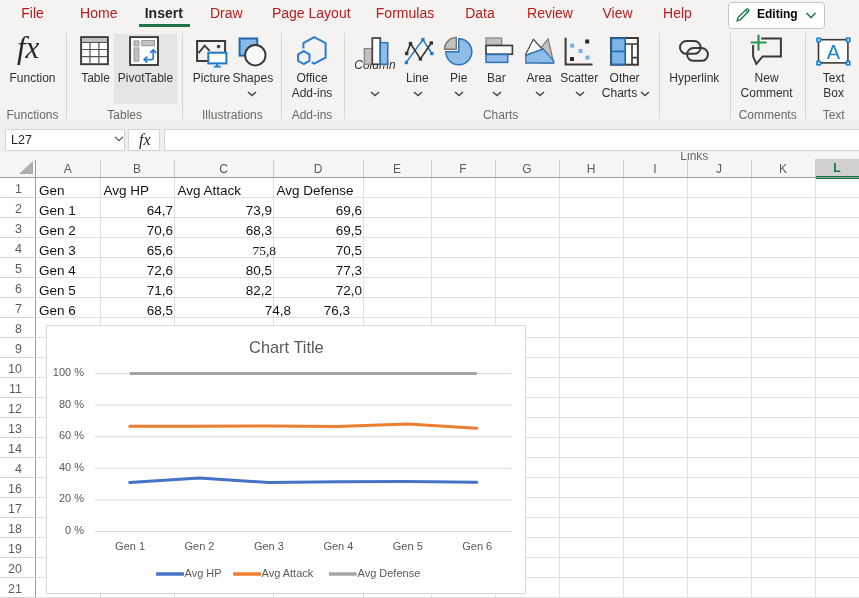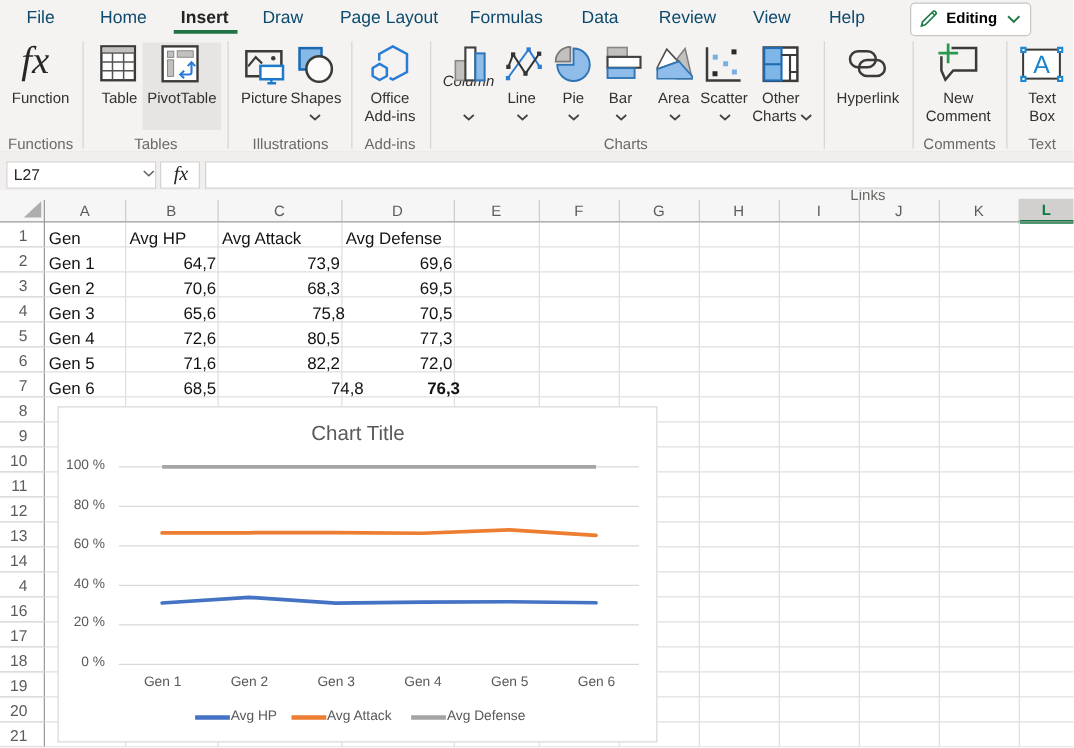--- a/index.html
+++ b/index.html
@@ -1,18 +1,18 @@
 <!DOCTYPE html>
 <html><head><meta charset="utf-8"><title>Book</title><style>
 html,body{margin:0;padding:0;}
 #page{position:relative;width:859px;height:598px;overflow:hidden;
   font-family:"Liberation Sans",sans-serif;background:#fff;}
 .abs{position:absolute;}
 .ctr{transform:translateX(-50%);white-space:nowrap;}
-.mtab{position:absolute;top:0;height:24px;line-height:27px;font-size:14px;color:#0c4a6e;transform:translateX(-50%);white-space:nowrap;}
+.mtab{position:absolute;top:0;height:24px;line-height:27px;font-size:14px;color:#b91c1c;transform:translateX(-50%);white-space:nowrap;}
 .rlbl{position:absolute;font-size:12px;color:#33312f;transform:translateX(-50%);white-space:nowrap;line-height:13px;}
 .glbl{position:absolute;top:108px;font-size:12px;color:#6b6966;transform:translateX(-50%);white-space:nowrap;}
 .vsep{position:absolute;top:33px;height:86px;width:1px;background:#d8d6d4;}
 .colhdr{position:absolute;top:160px;height:17px;font-size:12px;color:#5e5c5a;text-align:center;line-height:18px;}
 .rowhdr{position:absolute;left:0;width:22px;height:24px;font-size:12.5px;color:#5e5c5a;text-align:right;line-height:23.5px;}
 .cell{position:absolute;height:20px;font-size:13.5px;color:#131313;line-height:25px;white-space:nowrap;}
 .num{text-align:right;}
 .gl-h{position:absolute;left:0;width:859px;height:1px;background:#e0e0e0;}
 .gl-v{position:absolute;width:1px;background:#e0e0e0;}
 svg{position:absolute;overflow:visible;}
@@ -327,34 +327,34 @@
 <div class="cell" style="left:39px;top:198px;">Gen 1</div>
 <div class="cell num" style="left:100px;top:198px;width:73px;">64,7</div>
 <div class="cell num" style="left:174px;top:198px;width:98px;">73,9</div>
 <div class="cell num" style="left:273px;top:198px;width:89px;">69,6</div>
 <div class="cell" style="left:39px;top:218px;">Gen 2</div>
 <div class="cell num" style="left:100px;top:218px;width:73px;">70,6</div>
 <div class="cell num" style="left:174px;top:218px;width:98px;">68,3</div>
 <div class="cell num" style="left:273px;top:218px;width:89px;">69,5</div>
 <div class="cell" style="left:39px;top:238px;">Gen 3</div>
 <div class="cell num" style="left:100px;top:238px;width:73px;">65,6</div>
-<div class="cell num" style="left:174px;top:238px;width:102px;">75,8</div>
+<div class="cell num" style="left:174px;top:238px;width:102px;font-family:Liberation Serif, serif;">75,8</div>
 <div class="cell num" style="left:273px;top:238px;width:89px;">70,5</div>
 <div class="cell" style="left:39px;top:258px;">Gen 4</div>
 <div class="cell num" style="left:100px;top:258px;width:73px;">72,6</div>
 <div class="cell num" style="left:174px;top:258px;width:98px;">80,5</div>
 <div class="cell num" style="left:273px;top:258px;width:89px;">77,3</div>
 <div class="cell" style="left:39px;top:278px;">Gen 5</div>
 <div class="cell num" style="left:100px;top:278px;width:73px;">71,6</div>
 <div class="cell num" style="left:174px;top:278px;width:98px;">82,2</div>
 <div class="cell num" style="left:273px;top:278px;width:89px;">72,0</div>
 <div class="cell" style="left:39px;top:298px;">Gen 6</div>
 <div class="cell num" style="left:100px;top:298px;width:73px;">68,5</div>
 <div class="cell num" style="left:174px;top:298px;width:117px;">74,8</div>
-<div class="cell num" style="left:279px;top:298px;width:89px;font-weight:bold;">76,3</div>
+<div class="cell num" style="left:261px;top:298px;width:89px;">76,3</div>
 <div class="abs" style="left:46.4px;top:324.5px;width:480px;height:269.5px;background:#fff;border:1px solid #d9d9d9;box-sizing:border-box;"></div>
 <div class="abs" style="left:286.4px;top:338px;transform:translateX(-50%);font-size:16.4px;color:#595959;">Chart Title</div>
 <svg style="left:46.4px;top:324.5px;" width="480" height="269.5" viewBox="0 0 480 269.5">
       <line x1="49.0" y1="48.5" x2="465.2" y2="48.5" stroke="#d9d9d9" stroke-width="1"></line>
       <line x1="49.0" y1="80.1" x2="465.2" y2="80.1" stroke="#d9d9d9" stroke-width="1"></line>
       <line x1="49.0" y1="111.7" x2="465.2" y2="111.7" stroke="#d9d9d9" stroke-width="1"></line>
       <line x1="49.0" y1="143.3" x2="465.2" y2="143.3" stroke="#d9d9d9" stroke-width="1"></line>
       <line x1="49.0" y1="174.9" x2="465.2" y2="174.9" stroke="#d9d9d9" stroke-width="1"></line>
       <line x1="49.0" y1="206.5" x2="465.2" y2="206.5" stroke="#d9d9d9" stroke-width="1"></line>
       <line x1="83.7" y1="48.5" x2="430.8" y2="48.5" stroke="#a5a5a5" stroke-width="3"></line>

